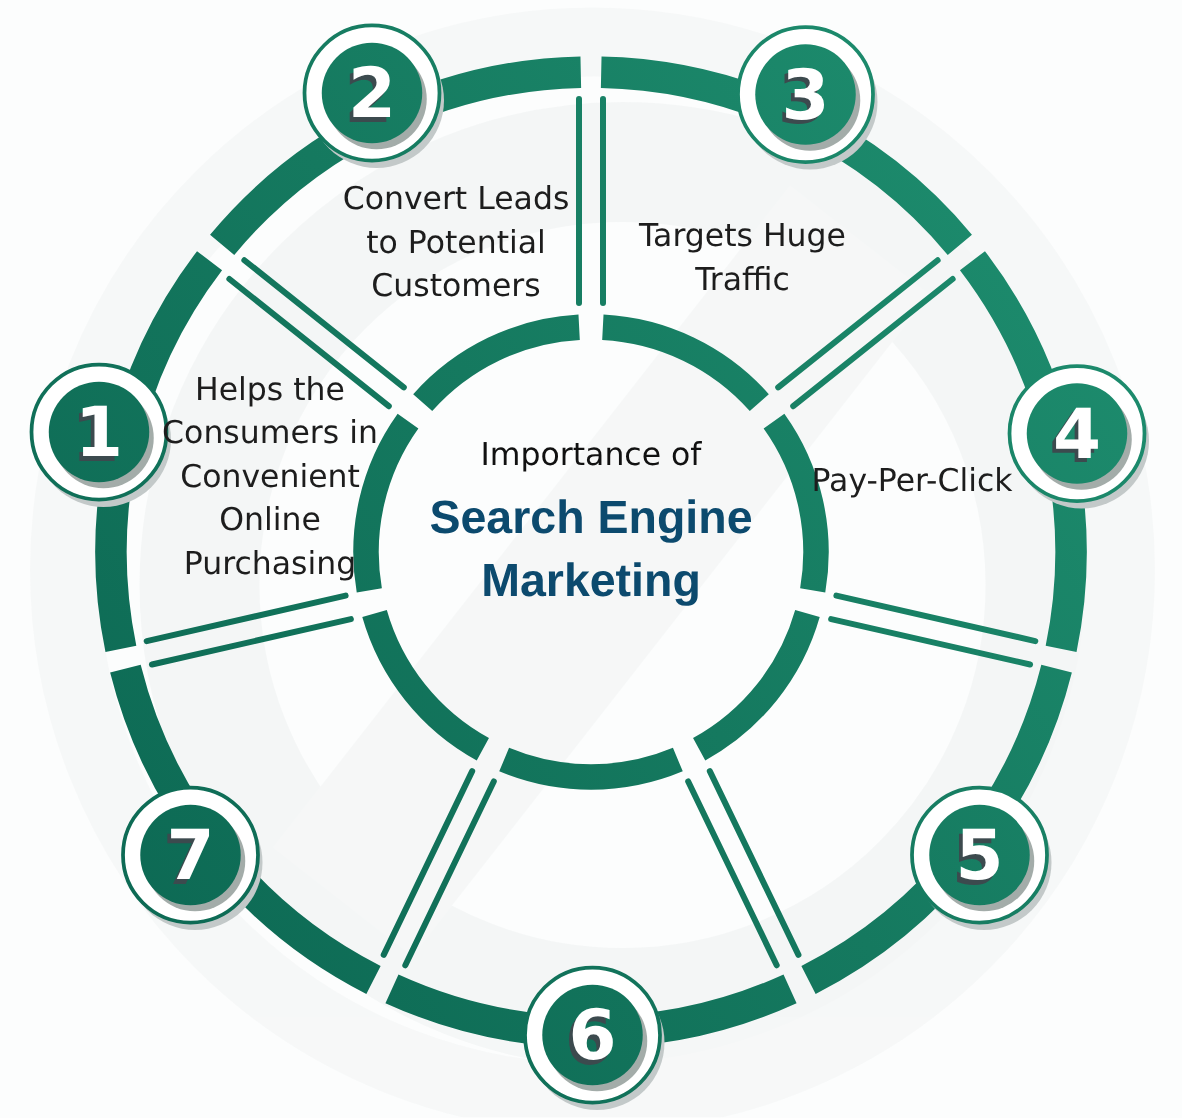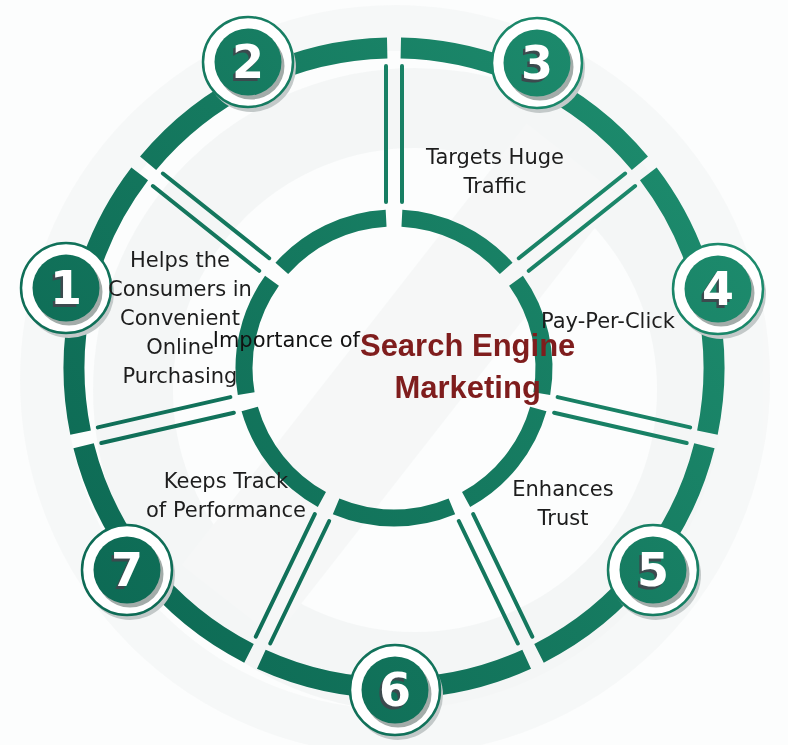--- a/index.html
+++ b/index.html
@@ -8,29 +8,29 @@
     background:#fcfdfd;
     font-family:"DejaVu Sans","Liberation Sans",sans-serif;
   }
   .stage svg{position:absolute;left:0;top:0;}
   .label{
     position:absolute;transform:translate(-50%,-50%);
     white-space:pre-line;text-align:center;
     font-size:21px;line-height:29px;font-weight:400;color:#1d1d1d;
   }
   .center-block{
-    position:absolute;left:394px;top:367px;transform:translate(-50%,-50%);
-    display:flex;flex-direction:row;text-align:center;
+    position:absolute;left:394px;top:348px;transform:translate(-50%,-50%);
+    display:flex;flex-direction:column;align-items:center;text-align:center;
   }
   .center-kicker{
     font-size:21px;font-weight:400;color:#111;line-height:30px;margin-bottom:6px;
   }
   .center-title{
     font-family:"Liberation Sans","DejaVu Sans",sans-serif;
-    font-size:31px;font-weight:700;color:#7f1d1d;line-height:42px;
+    font-size:31px;font-weight:700;color:#0c4a6e;line-height:42px;
     white-space:pre-line;text-align:center;
   }
   .badge-num{
     font-family:"DejaVu Sans",sans-serif;font-weight:700;font-size:46px;
   }
 </style>
 </head>
 <body>
 
 <div class="stage">
@@ -149,27 +149,26 @@
       <text class="badge-num" x="124.5" y="589" text-anchor="middle" fill="#3c4a4e">7</text>
       <text class="badge-num" x="127" y="586" text-anchor="middle" fill="#ffffff">7</text>
     </g>
   </svg>
 
   <div class="label" style="left:180px; top:318px;">Helps the
 Consumers in
 Convenient
 Online
 Purchasing</div>
+  <div class="label" style="left:304px; top:162px;">Convert Leads
+to Potential
+Customers</div>
   <div class="label" style="left:608px; top:321px;">Pay-Per-Click</div>
   <div class="label" style="left:495px; top:172px;">Targets Huge
 Traffic</div>
-  <div class="label" style="left:563px; top:504px;">Enhances
-Trust</div>
-  <div class="label" style="left:226px; top:496px;">Keeps Track
-of Performance</div>
 
   <div class="center-block">
     <div class="center-kicker">Importance of</div>
     <div class="center-title">Search Engine
 Marketing</div>
   </div>
 
 </div>
 
 </body></html>

